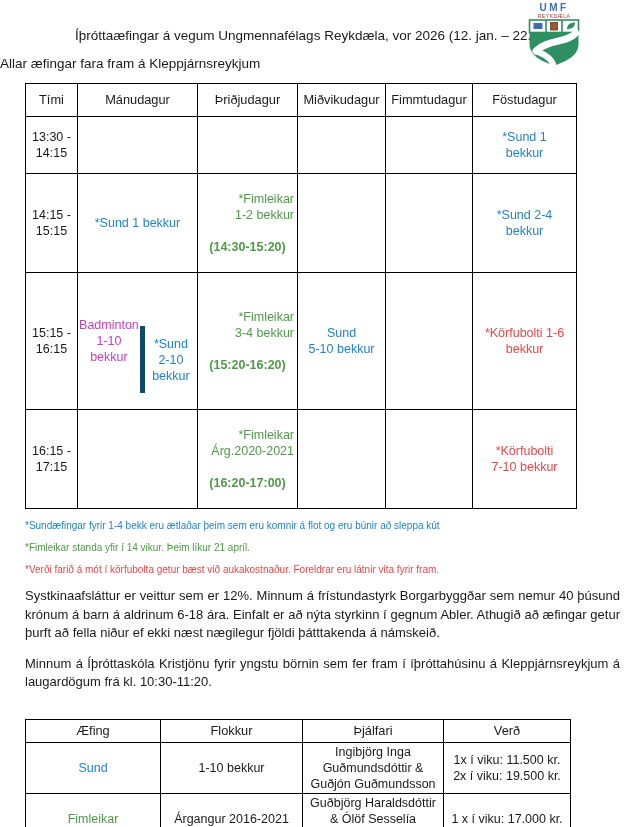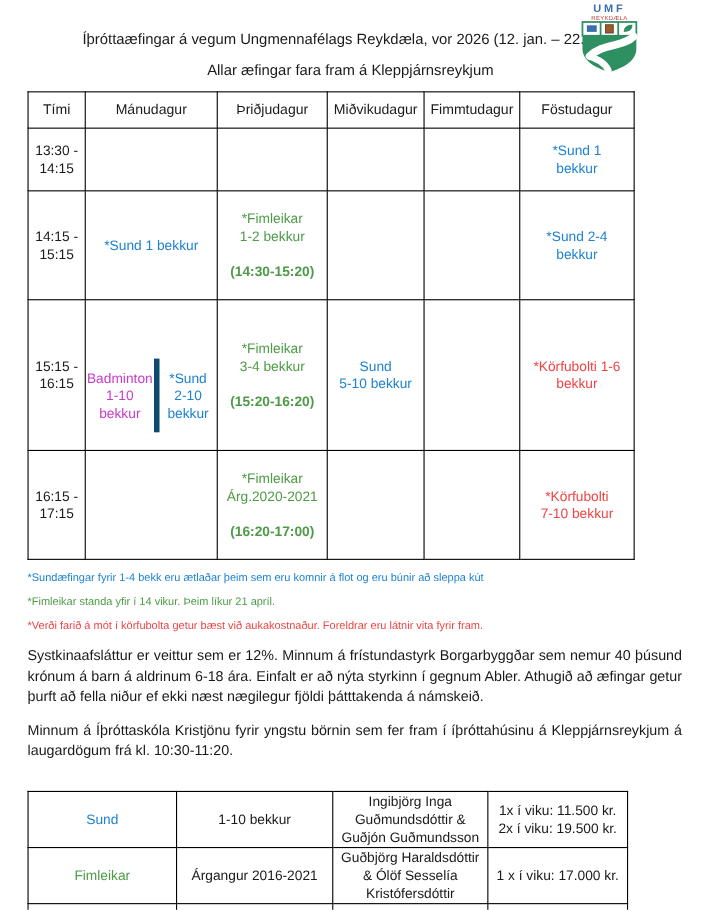--- a/index.html
+++ b/index.html
@@ -2,40 +2,40 @@
 <html><head>
 <meta charset="utf-8">
 <style>
   html,body{margin:0;padding:0;}
   body{
     width:637px;height:827px;background:#ffffff;position:relative;
     font-family:"Liberation Sans","DejaVu Sans",sans-serif;color:#1a1a1a;
     overflow:hidden;
   }
   .title{margin:28px 40px 0 40px;text-align:center;font-size:13.5px;}
-  .subtitle{margin-top:13px;text-align:center;font-size:13.5px;}
+  .subtitle{margin-top:13px;text-align:left;font-size:13.5px;}
 
   .logo{position:absolute;top:2px;left:527px;width:54px;height:64px;}
 
   table{border-collapse:collapse;margin-left:25px;table-layout:fixed;}
   td,th{border:1px solid #000;text-align:center;vertical-align:middle;
         padding:1px 3px;font-size:12.5px;line-height:16px;white-space:pre-line;
         overflow:hidden;}
   th{font-weight:400;font-size:12.8px;}
 
   table.schedule{margin-top:12px;width:551px;}
   table.schedule th{height:30px;text-align:center;}
   .cell-pad0{padding:0;}
-  .split{display:flex;width:100%;height:100%;align-items:flex-end;}
+  .split{display:flex;width:100%;height:100%;}
   .split > div{display:flex;flex-direction:column;justify-content:center;
                min-height:67px;font-size:12.5px;line-height:16px;white-space:pre-line;}
   .split .left{flex:0 0 52%;}
   .split .right{flex:1 1 auto;border-left:5px solid #0c4a6e;}
 
-  .tu-main{display:block;}
+  .tu-main{display:block;text-align:right;}
   .tu-time{display:block;font-weight:700;}
 
   .c-blue{color:#1e82d2;margin-top:37px;}
   .c-green{color:#4e9b47;}
   .c-red{color:#ef4444;}
   .c-magenta{color:#c93bc9;}
 
   .note{margin:11px 20px 0 25px;font-size:10px;}
   .note:first-of-type{margin-top:18px;}
   .para{margin:12px 17px 0 25px;font-size:13px;line-height:18.5px;text-align:justify;}
@@ -159,20 +159,26 @@
 <p class="para"><span>Minnum á </span><span class="bold">Íþróttaskóla Kristjönu fyrir yngstu börnin</span><span> sem fer fram í íþróttahúsinu á Kleppjárnsreykjum á laugardögum frá kl. 10:30-11:20.</span></p>
 
 <table class="prices">
   <colgroup>
     <col style="width:135px">
       <col style="width:142px">
       <col style="width:141px">
       <col style="width:127px">
   </colgroup>
   <tbody>
+      <tr>
+    <th>Æfing</th>
+    <th>Flokkur</th>
+    <th>Þjálfari</th>
+    <th>Verð</th>
+  </tr>
   <tr style="height:45px">
     <td class="c-blue">Sund</td>
     <td>1-10 bekkur</td>
     <td>Ingibjörg Inga
 Guðmundsdóttir &amp;
 Guðjón Guðmundsson</td>
     <td>1x í viku: 11.500 kr.
 2x í viku: 19.500 kr.</td>
   </tr>
   <tr style="height:45px">

